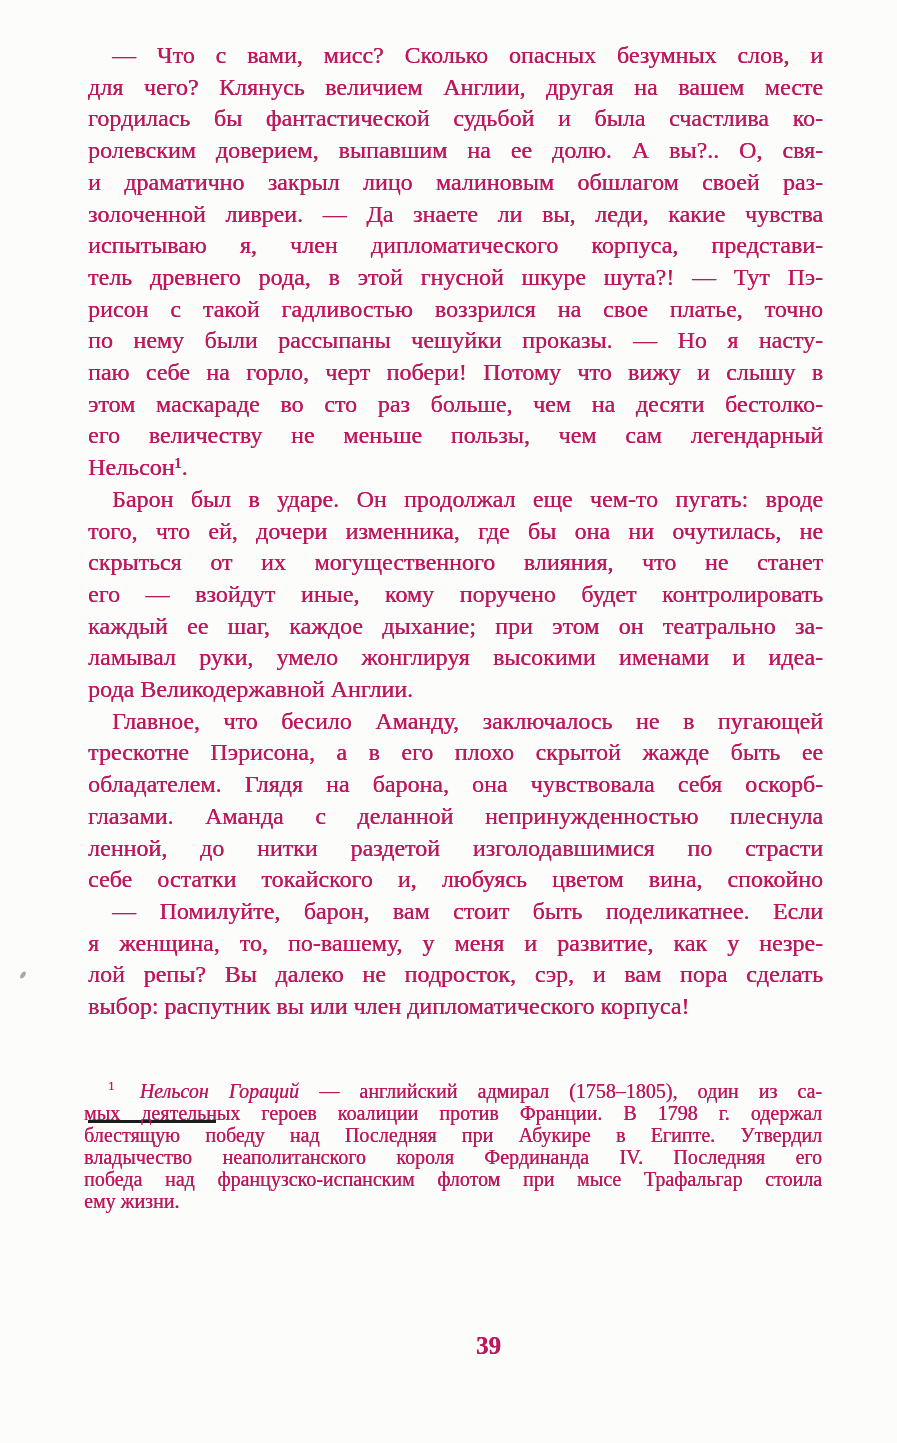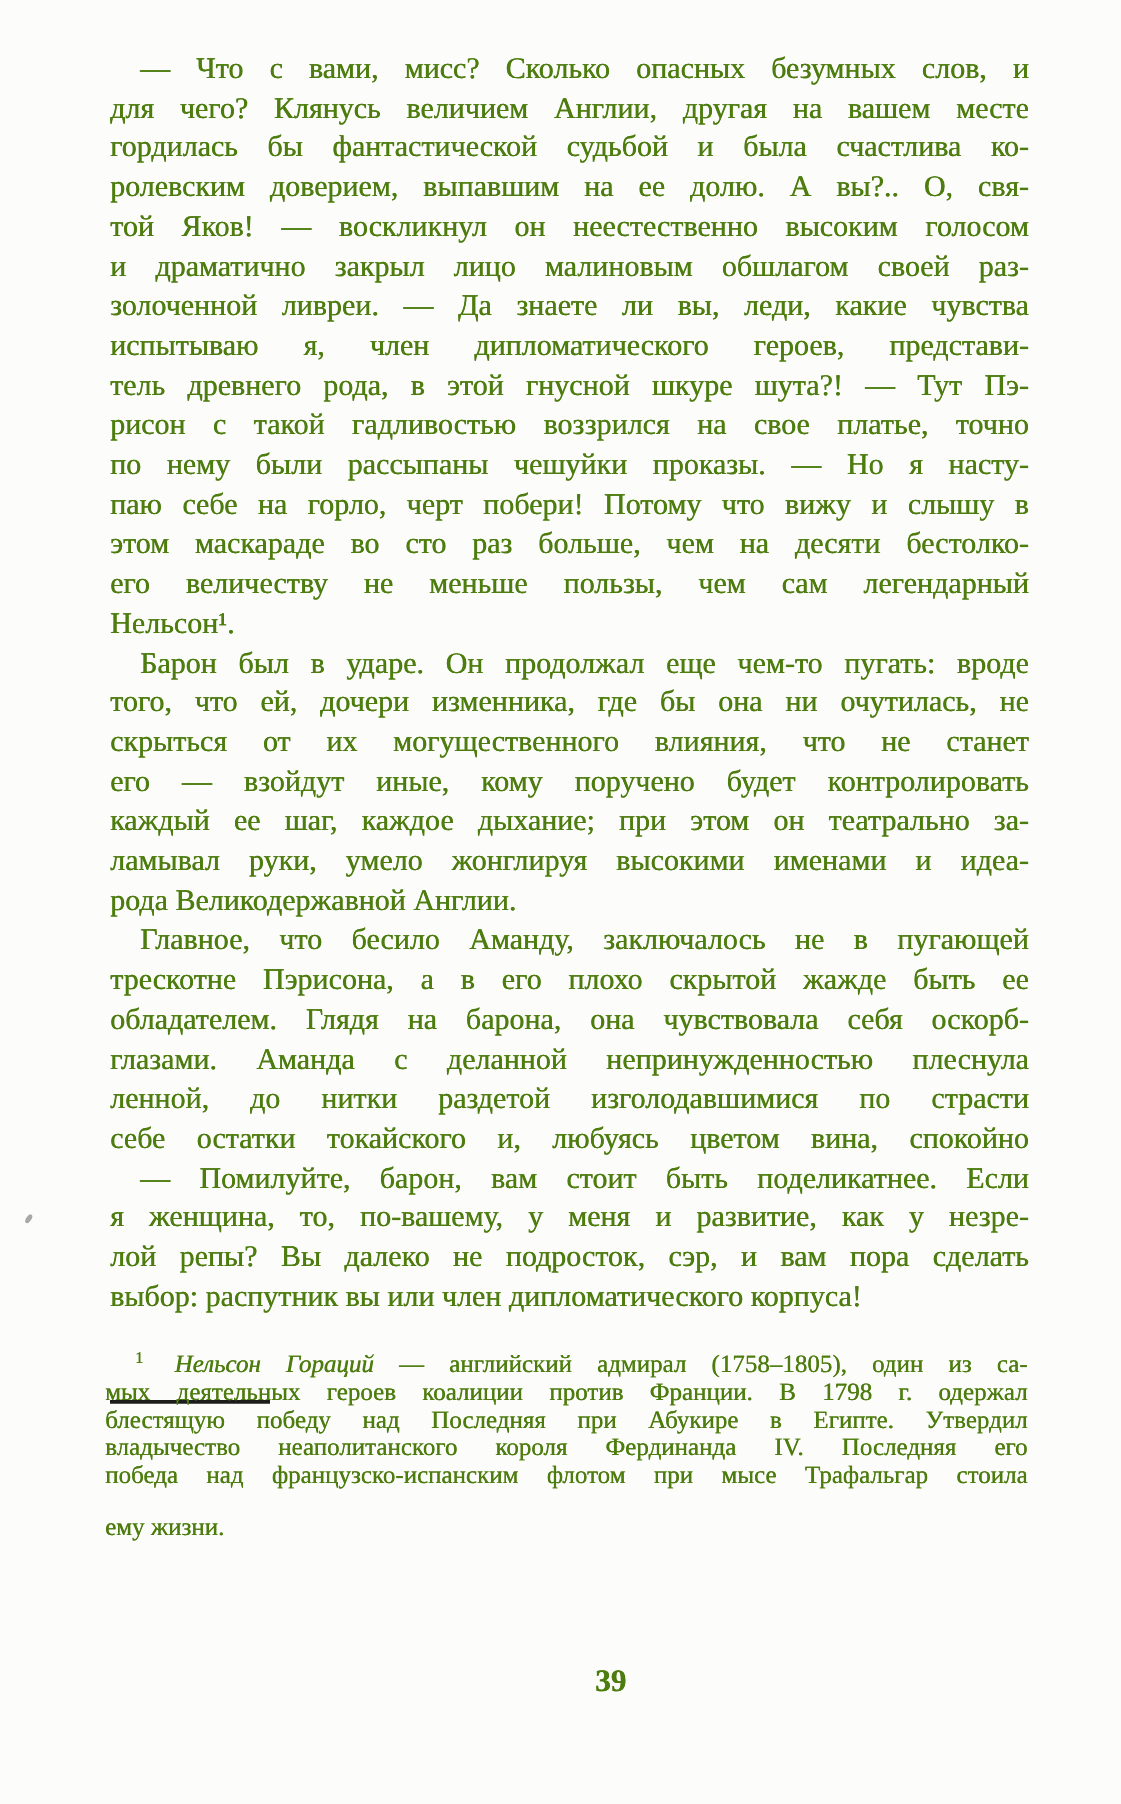--- a/index.html
+++ b/index.html
@@ -2,21 +2,21 @@
 <html><head>
 <meta charset="utf-8">
 <style>
   html, body { margin: 0; padding: 0; }
   .page {
     position: relative;
     width: 897px;
     height: 1443px;
     background: #fcfcfa;
     font-family: "Liberation Serif", serif;
-    color: #4d7c0f;
+    color: #be185d;
     overflow: hidden;
   }
   .text-block {
     position: absolute;
     left: 88px;
     top: 40px;
     width: 735px;
     font-size: 24px;
     line-height: 31.7px;
     text-shadow: 0.35px 0 0 currentColor;
@@ -42,21 +42,21 @@
     width: 738px;
     font-size: 20px;
     line-height: 22px;
     text-shadow: 0.3px 0 0 currentColor;
   }
   .fline {
     text-align: justify;
     text-align-last: justify;
   }
   .fline.first { text-indent: 24px; }
-  .fline.plast { text-align-last: left; margin-top: 20px; }
+  .fline.plast { text-align-last: left; }
   .fn-marker {
     vertical-align: super;
     font-size: 13px;
     margin-right: 5px;
   }
   .it { font-style: italic; }
   .pageno {
     position: absolute;
     left: 0;
     top: 1332px;
@@ -83,24 +83,23 @@
 
 <div class="page">
 
   <div class="text-block">
 
     <div>
       <div class="line first">— Что с вами, мисс? Сколько опасных безумных слов, и</div>
       <div class="line">для чего? Клянусь величием Англии, другая на вашем месте</div>
       <div class="line">гордилась бы фантастической судьбой и была счастлива ко-</div>
       <div class="line">ролевским доверием, выпавшим на ее долю. А вы?.. О, свя-</div>
-      <div class="line">той Яков! — воскликнул он неестественно высоким голосом</div>
       <div class="line">и драматично закрыл лицо малиновым обшлагом своей раз-</div>
       <div class="line">золоченной ливреи. — Да знаете ли вы, леди, какие чувства</div>
-      <div class="line">испытываю я, член дипломатического героев, представи-</div>
+      <div class="line">испытываю я, член дипломатического корпуса, представи-</div>
       <div class="line">тель древнего рода, в этой гнусной шкуре шута?! — Тут Пэ-</div>
       <div class="line">рисон с такой гадливостью воззрился на свое платье, точно</div>
       <div class="line">по нему были рассыпаны чешуйки проказы. — Но я насту-</div>
       <div class="line">паю себе на горло, черт побери! Потому что вижу и слышу в</div>
       <div class="line">этом маскараде во сто раз больше, чем на десяти бестолко-</div>
       <div class="line">его величеству не меньше пользы, чем сам легендарный</div>
       <div class="line plast">Нельсон¹.</div>
     </div>
 
     <div>

